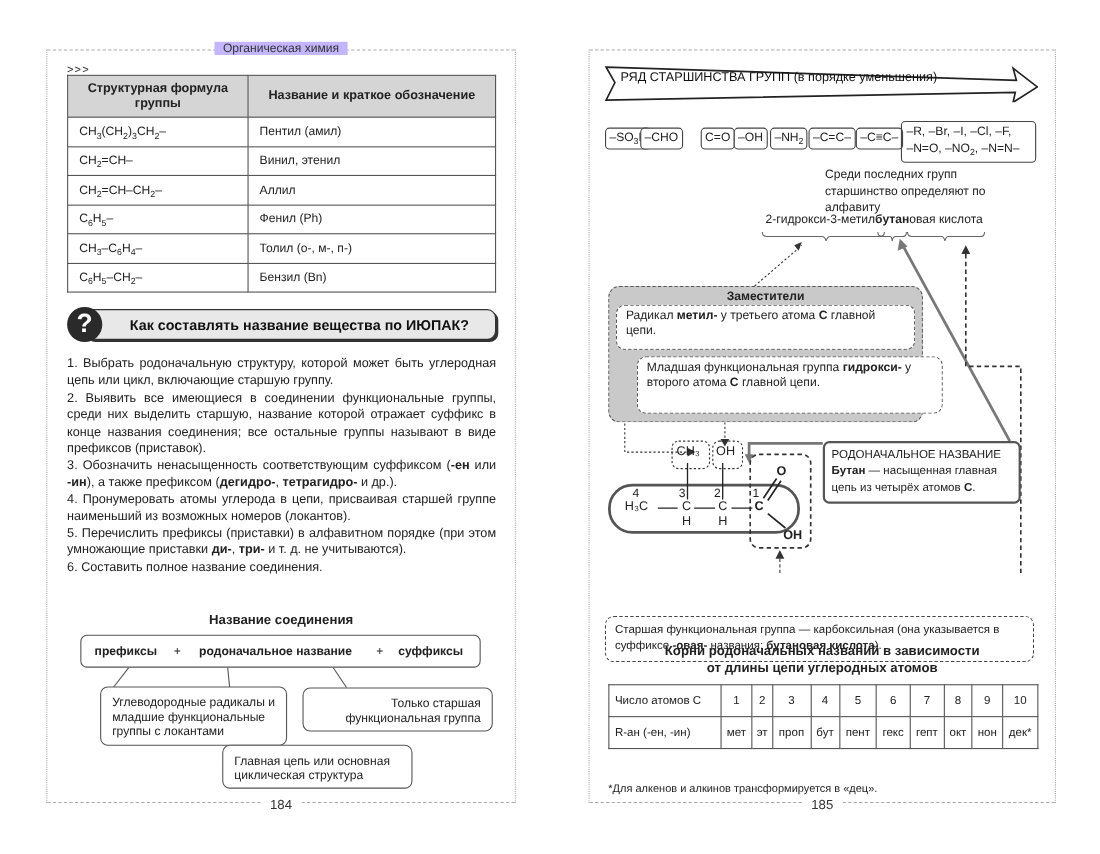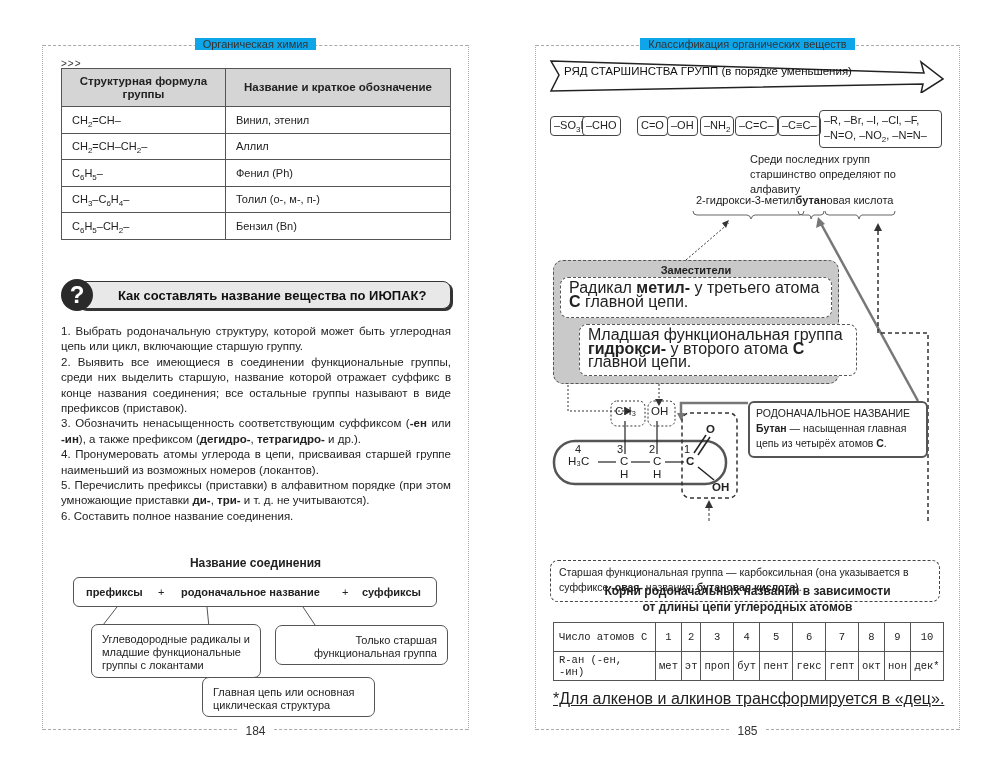--- a/index.html
+++ b/index.html
@@ -5,21 +5,21 @@
   * { box-sizing: border-box; margin: 0; padding: 0; }
   html, body { width: 1000px; height: 776px; background: #ffffff; overflow: hidden; }
   body { position: relative; font-family: "Liberation Sans", sans-serif; color: #222; }
 
   .page { position: absolute; top: 45px; border-left: 1px dotted #aaa; border-right: 1px dotted #aaa; }
   .page-left { left: 42px; width: 427px; height: 685px; }
   .page-right { left: 535px; width: 425px; height: 685px; }
   .page-top { position: absolute; left: 0; right: 0; top: 0; height: 1px; border-top: 1px dashed #aaa; }
   .page-bottom { position: absolute; left: 0; right: 0; bottom: 0; height: 1px; border-top: 1px dashed #aaa; }
   .page-head { position: absolute; top: -7px; left: 0; right: 0; text-align: center; font-size: 11px; color: #333; }
-  .page-head span { background: #0ea5e9; padding: 0 8px; }
+  .page-head span { background: #c4b5fd; padding: 0 8px; }
   .page-num { position: absolute; bottom: -8px; left: 0; right: 0; text-align: center; font-size: 12px; color: #333; }
   .page-num span { background: #fff; padding: 0 8px; }
 
   .abs { position: absolute; }
   .cont-mark { left: 18px; top: 13px; font-size: 10px; color: #333; letter-spacing: 1px; }
 
   table.groups { position: absolute; left: 18px; top: 23px; width: 390px; border-collapse: collapse; font-size: 11px; }
   table.groups th { background: #d5d5d5; font-weight: bold; font-size: 11.5px; height: 38px; border: 1.5px solid #555; padding: 2px 6px; line-height: 13px; }
   table.groups td { border: 1.5px solid #555; height: 26.5px; padding: 0 10px; }
   table.groups td:first-child { width: 164px; }
@@ -45,30 +45,30 @@
   .seniority-label { position: absolute; left: 28px; top: 20px; font-size: 11.5px; color: #111; }
   .fg-row { position: absolute; left: 14px; top: 65px; height: 40px; }
   .fg { position: absolute; top: 6px; height: 20px; border: 1.5px solid #444; border-radius: 4px; font-size: 11px; line-height: 17px; padding: 0 3px; background: #fff; white-space: nowrap; }
   .fg-last { position: absolute; left: 269px; top: 0; width: 123px; height: 38px; border: 1.5px solid #444; border-radius: 4px; font-size: 11px; line-height: 15px; padding: 2px 4px; }
   .alpha-note { position: absolute; left: 214px; top: 107px; font-size: 11px; line-height: 15px; }
   .acid-name { position: absolute; left: 160px; top: 149px; font-size: 11px; }
   .acid-name b { font-weight: bold; }
 
   .subs-outer { position: absolute; left: 17px; top: 215px; width: 286px; height: 124px; background: #c9c9c9; border: 1.5px dashed #555; border-radius: 10px; }
   .subs-title { position: absolute; left: 0; right: 0; top: 3px; text-align: center; font-weight: bold; font-size: 11px; }
-  .sub-box { position: absolute; background: #fff; border: 1.5px dashed #555; border-radius: 8px; font-size: 16px; line-height: 13.5px; padding: 3px 8px; }
+  .sub-box { position: absolute; background: #fff; border: 1.5px dashed #555; border-radius: 8px; font-size: 11px; line-height: 13.5px; padding: 3px 8px; }
 
   .parent-box { position: absolute; left: 212px; top: 356px; width: 180px; height: 57px; border: 2px solid #555; border-radius: 6px; font-size: 10.5px; line-height: 15px; padding: 3px 6px; background: #fff; }
   .senior-box { position: absolute; left: 14px; top: 476px; width: 390px; height: 42px; border: 1.5px dashed #444; border-radius: 8px; font-size: 10.5px; line-height: 15px; padding: 4px 8px; margin-top: 39px; }
 
   .roots-title { position: absolute; left: 0; right: 0; top: 538px; text-align: center; font-weight: bold; font-size: 12px; line-height: 16px; }
   table.roots { position: absolute; left: 17px; top: 577px; width: 391px; border-collapse: collapse; font-size: 10.5px; }
-  table.roots td { border: 1.5px solid #555; height: 29px; text-align: center; padding: 0 2px; font-family: Liberation Mono, monospace; }
+  table.roots td { border: 1.5px solid #555; height: 29px; text-align: center; padding: 0 2px; }
   table.roots td:first-child { text-align: left; padding-left: 5px; width: 102px; }
-  .footnote { position: absolute; left: 17px; top: 645px; font-size: 16px; color: #222; text-decoration: underline; }
+  .footnote { position: absolute; left: 17px; top: 667px; font-size: 10px; color: #222; }
 
   .mol { position: absolute; font-size: 11.5px; }
   .mol-text { position: absolute; white-space: nowrap; }
 </style>
 </head>
 <body>
 
 <div class="page page-left">
   <div class="page-top"></div>
   <div class="page-head"><span>Органическая химия</span></div>
@@ -76,20 +76,24 @@
 
   <table class="groups">
     <thead>
       <tr>
         <th>Структурная формула группы</th>
         <th>Название и краткое обозначение</th>
       </tr>
     </thead>
     <tbody id="groups-body">
         <tr>
+          <td>CH<sub>3</sub>(CH<sub>2</sub>)<sub>3</sub>CH<sub>2</sub>–</td>
+          <td>Пентил (амил)</td>
+        </tr>
+        <tr>
           <td>CH<sub>2</sub>=CH–</td>
           <td>Винил, этенил</td>
         </tr>
         <tr>
           <td>CH<sub>2</sub>=CH–CH<sub>2</sub>–</td>
           <td>Аллил</td>
         </tr>
         <tr>
           <td>C<sub>6</sub>H<sub>5</sub>–</td>
           <td>Фенил (Ph)</td>
@@ -139,21 +143,20 @@
   <div class="box" style="left:20px;top:579px;width:170px;height:54px;margin-left:28px;">Углеводородные радикалы и младшие функциональные группы с локантами</div>
   <div class="box" style="left:232px;top:580px;width:173px;height:40px;text-align:right;">Только старшая функциональная группа</div>
   <div class="box" style="left:159px;top:632px;width:173px;height:40px;">Главная цепь или основная циклическая структура</div>
 
   <div class="page-bottom"></div>
   <div class="page-num"><span>184</span></div>
 </div>
 
 <div class="page page-right">
   <div class="page-top"></div>
-  <div class="page-head"><span>Классификация органических веществ</span></div>
 
   <svg class="seniority-arrow" viewBox="0 0 395 36">
     <polygon points="2,4 375,16 372,5 394,22 372,36 374,27 2,34 10,18" fill="#fff" stroke="#222" stroke-width="1.5"></polygon>
   </svg>
   <div class="seniority-label">РЯД СТАРШИНСТВА ГРУПП (в порядке уменьшения)</div>
 
   <div class="fg-row">
     <div class="fg" style="left:0px">–SO<sub>3</sub>H</div>
     <div class="fg" style="left:32px">–CHO</div>
     <div class="fg" style="left:87px">C=O</div>

